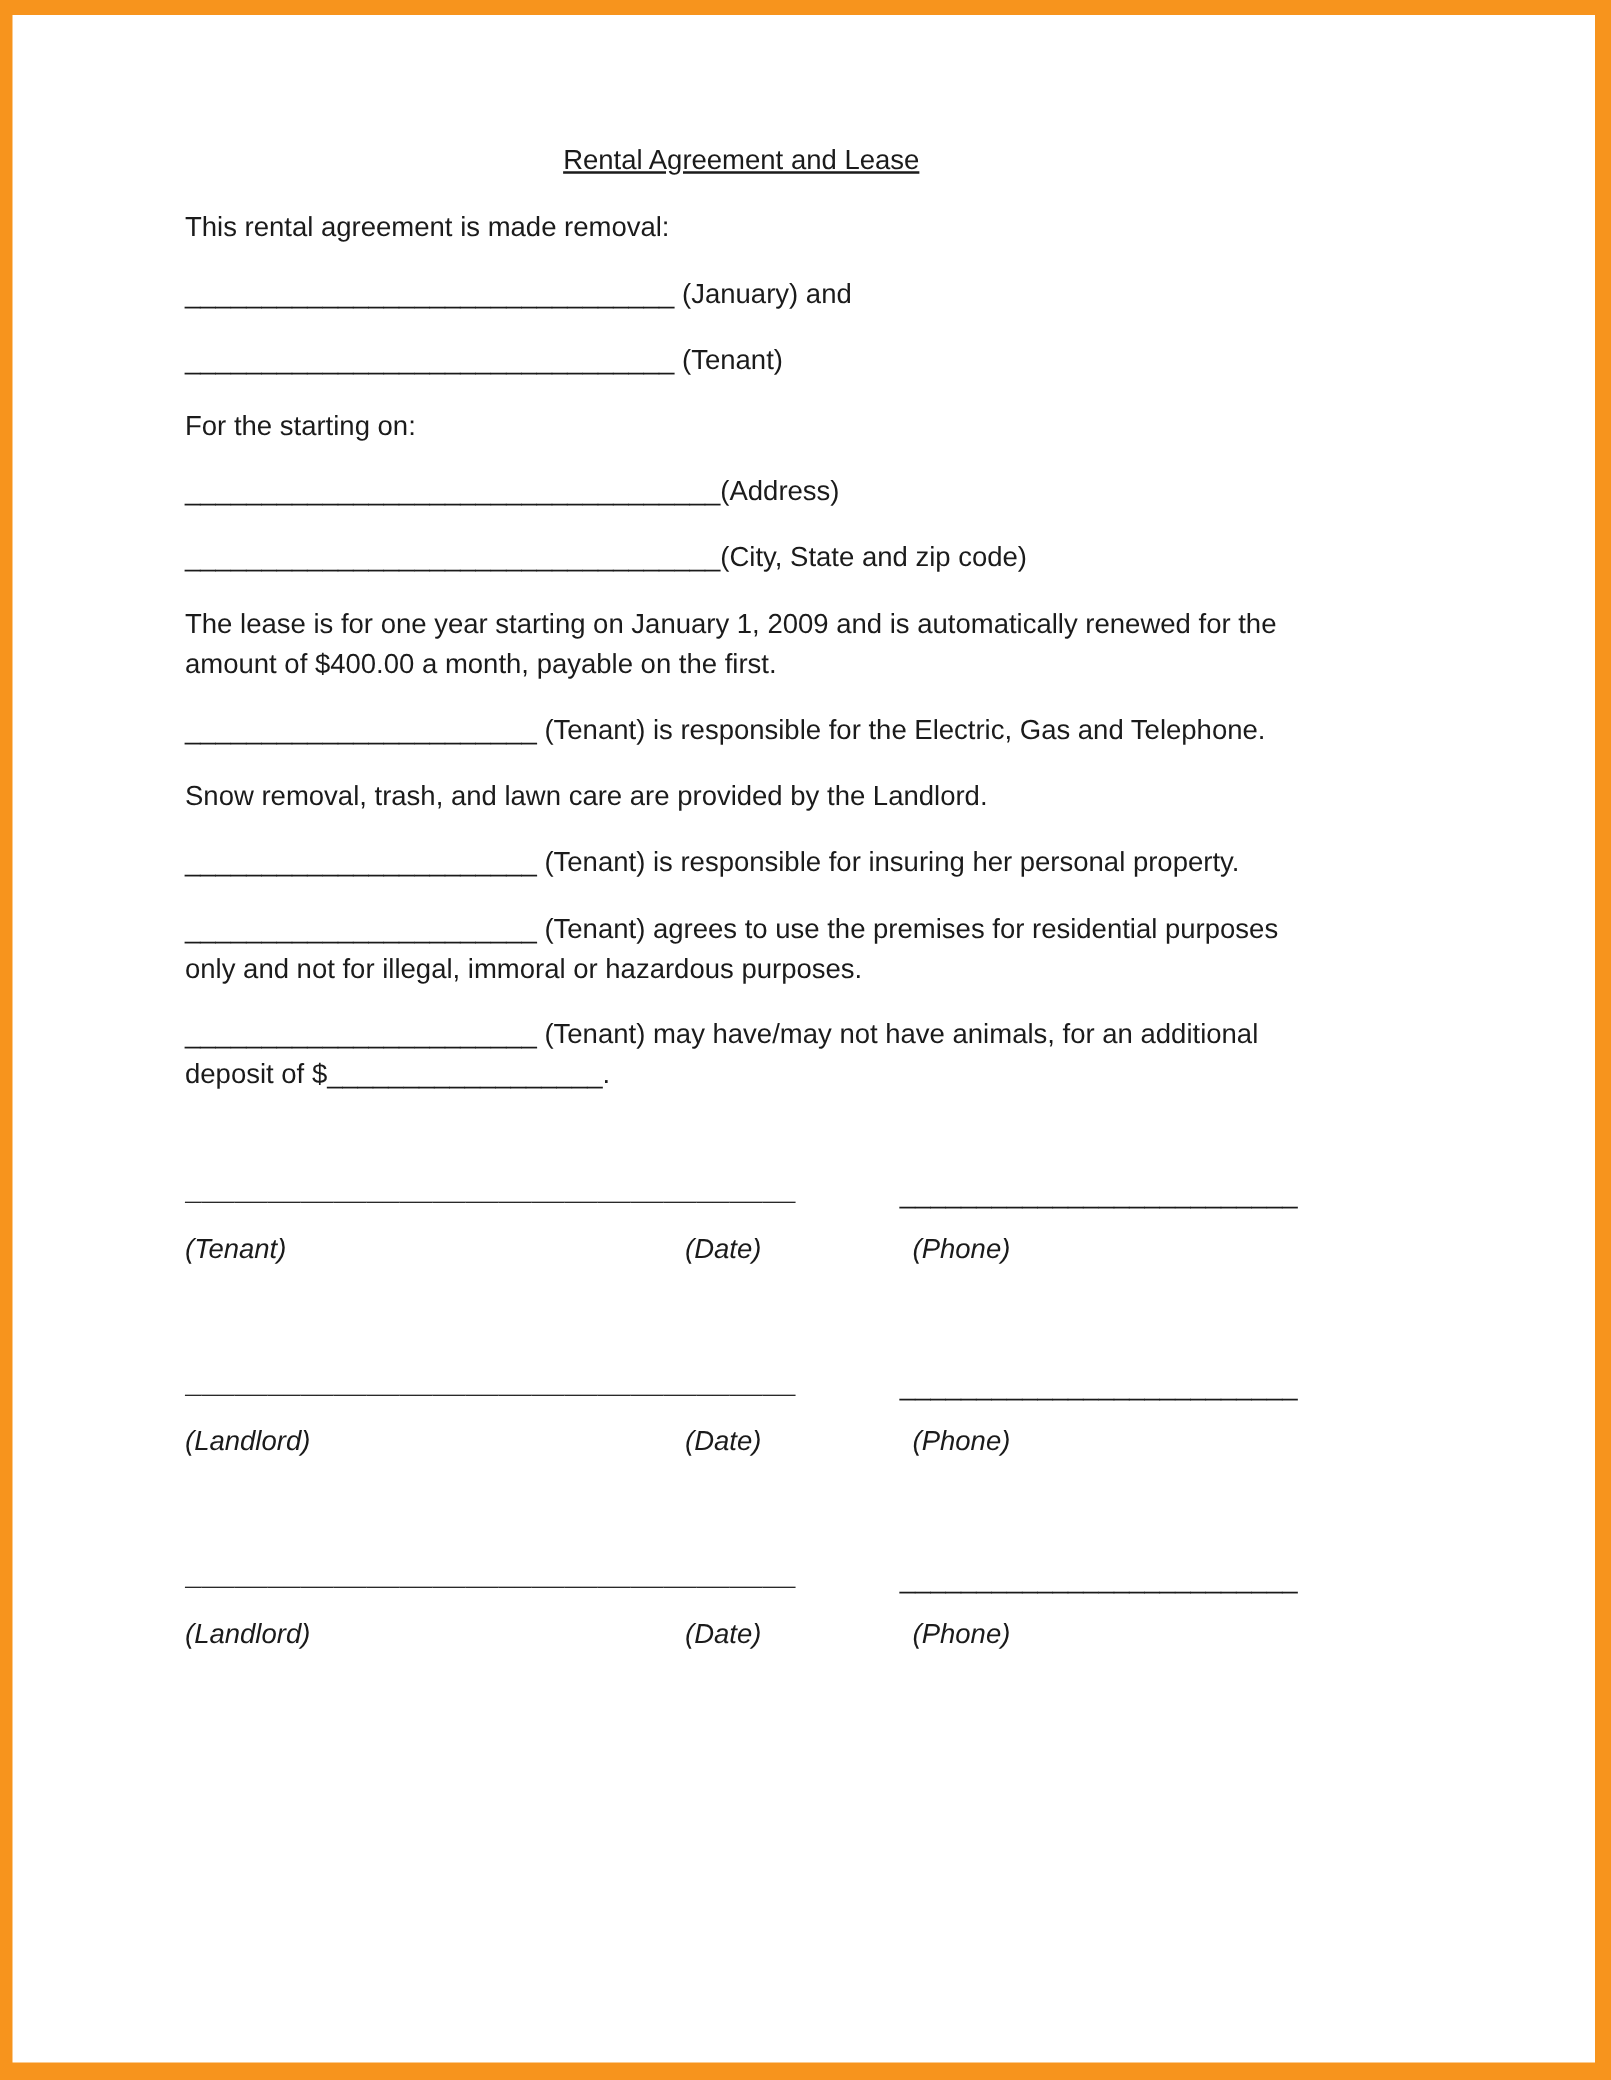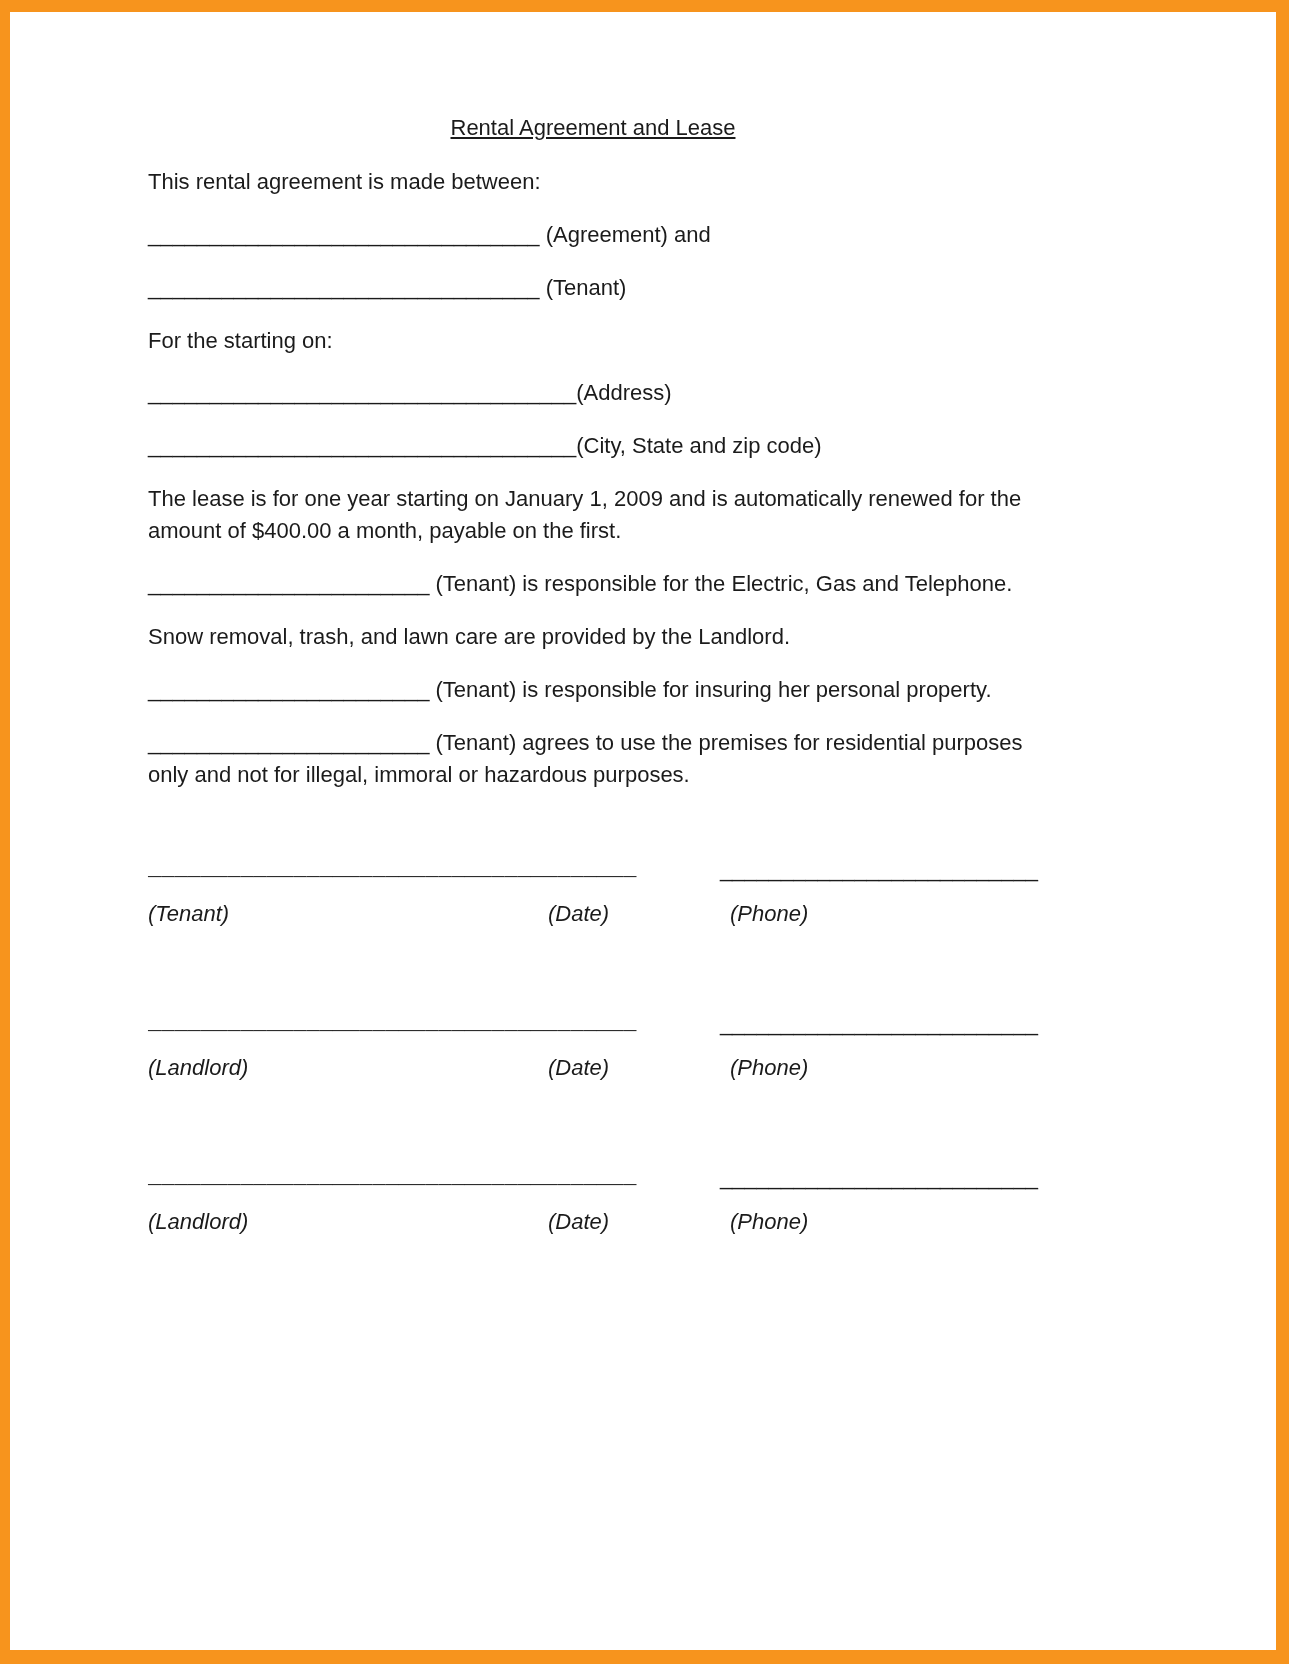--- a/index.html
+++ b/index.html
@@ -72,31 +72,32 @@
 </style>
 </head>
 <body>
 
 <div class="frame">
   <div class="page">
     <div class="content">
 
       <h1 class="title">Rental Agreement and Lease</h1>
 
-      <p class="para">This rental agreement is made between:</p>
-      <p class="para">________________________________ (Agreement) and</p>
+      <p class="para">This rental agreement is made removal:</p>
+      <p class="para">________________________________ (January) and</p>
       <p class="para">________________________________ (Tenant)</p>
       <p class="para">For the starting on:</p>
       <p class="para">___________________________________(Address)</p>
       <p class="para">___________________________________(City, State and zip code)</p>
       <p class="para">The lease is for one year starting on January 1, 2009 and is automatically renewed for the amount of $400.00 a month, payable on the first.</p>
       <p class="para">_______________________ (Tenant) is responsible for the Electric, Gas and Telephone.</p>
       <p class="para">Snow removal, trash, and lawn care are provided by the Landlord.</p>
       <p class="para">_______________________ (Tenant) is responsible for insuring her personal property.</p>
       <p class="para">_______________________ (Tenant) agrees to use the premises for residential purposes only and not for illegal, immoral or hazardous purposes.</p>
+      <p class="para">_______________________ (Tenant) may have/may not have animals, for an additional deposit of $__________________.</p>
 
       <div class="signatures">
 
         <div class="sig-block">
           <div class="sig-lines">
             <span class="sig-line-left">_____________________________________</span>
             <span class="sig-line-right">__________________________</span>
           </div>
           <div class="sig-labels">
             <span class="sig-party-label">(Tenant)</span>

